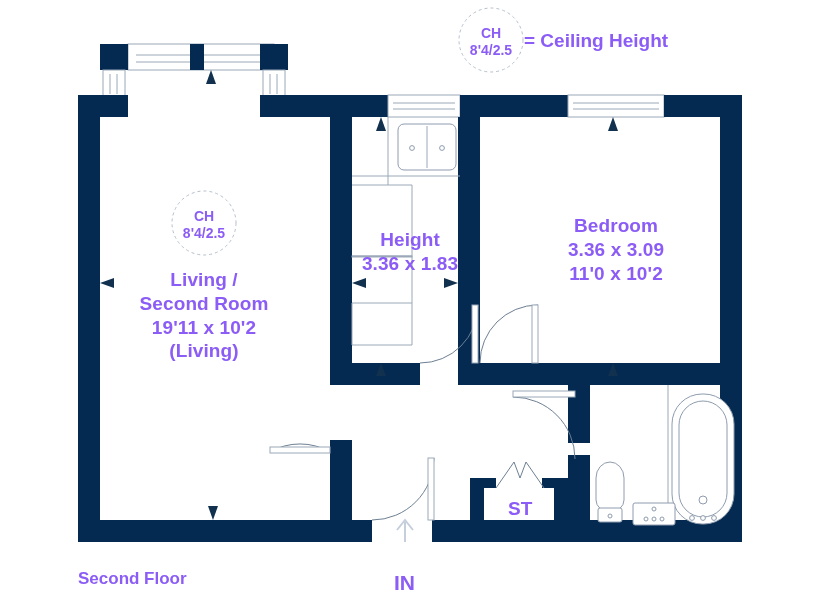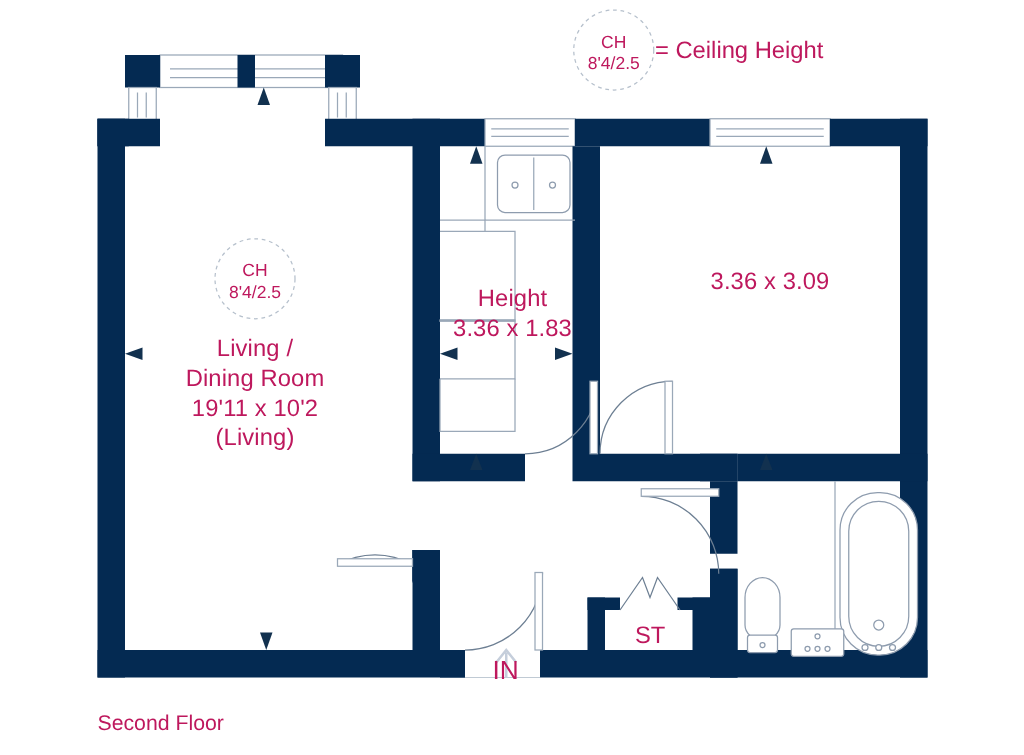--- a/index.html
+++ b/index.html
@@ -31,24 +31,25 @@
   .thin { fill: none; stroke: #9aa8b8; stroke-width: 1; }
   .thin-d { fill: #ffffff; stroke: #9aa8b8; stroke-width: 1; }
   .swing { fill: none; stroke: #6d7f93; stroke-width: 1; }
   .fixture { fill: #ffffff; stroke: #8e9cae; stroke-width: 1; }
   .arrowmark { fill: #12314f; }
   .dashcircle { fill: none; stroke: #b6c0cc; stroke-width: 1; stroke-dasharray: 3 3; }
   .inarrow { fill: none; stroke: #c5cedb; stroke-width: 2; }
 
   .txt {
     position: absolute;
-    color: #be185d;
+    color: #8b5cf6;
     font-family: "Liberation Sans", sans-serif;
     white-space: nowrap;
     line-height: 1.25;
+    font-weight: bold;
   }
   .room-label {
     font-size: 19px;
     text-align: center;
     letter-spacing: 0.1px;
   }
   .ch-label {
     font-size: 14px;
     text-align: center;
     line-height: 1.2;
@@ -244,33 +245,35 @@
 
   <div class="txt legend-text" style="left:524px; top:29px;">= Ceiling Height</div>
 
   <div class="txt ch-label" style="left:172px; top:208px; width:64px;">
     <div>CH</div>
     <div>8'4/2.5</div>
   </div>
 
   <div class="txt room-label" style="left:91px; top:268px; width:226px;">
     <div>Living /</div>
-    <div>Dining Room</div>
+    <div>Second Room</div>
     <div>19'11 x 10'2</div>
     <div>(Living)</div>
   </div>
 
   <div class="txt room-label" style="left:336px; top:228px; width:148px;">
     <div>Height</div>
     <div>3.36 x 1.83</div>
   </div>
 
   <div class="txt room-label" style="left:528px; top:214px; width:176px;">
+    <div>Bedroom</div>
     <div>3.36 x 3.09</div>
+    <div>11'0 x 10'2</div>
   </div>
 
   <div class="txt small-cap" style="left:508px; top:497px;">ST</div>
 
-  <div class="txt in-label" style="left:394px; top:524px;">IN</div>
+  <div class="txt in-label" style="left:394px; top:570px;">IN</div>
 
   <div class="txt floor-title" style="left:78px; top:568px;">Second Floor</div>
 
 </div>
 
 </body></html>

